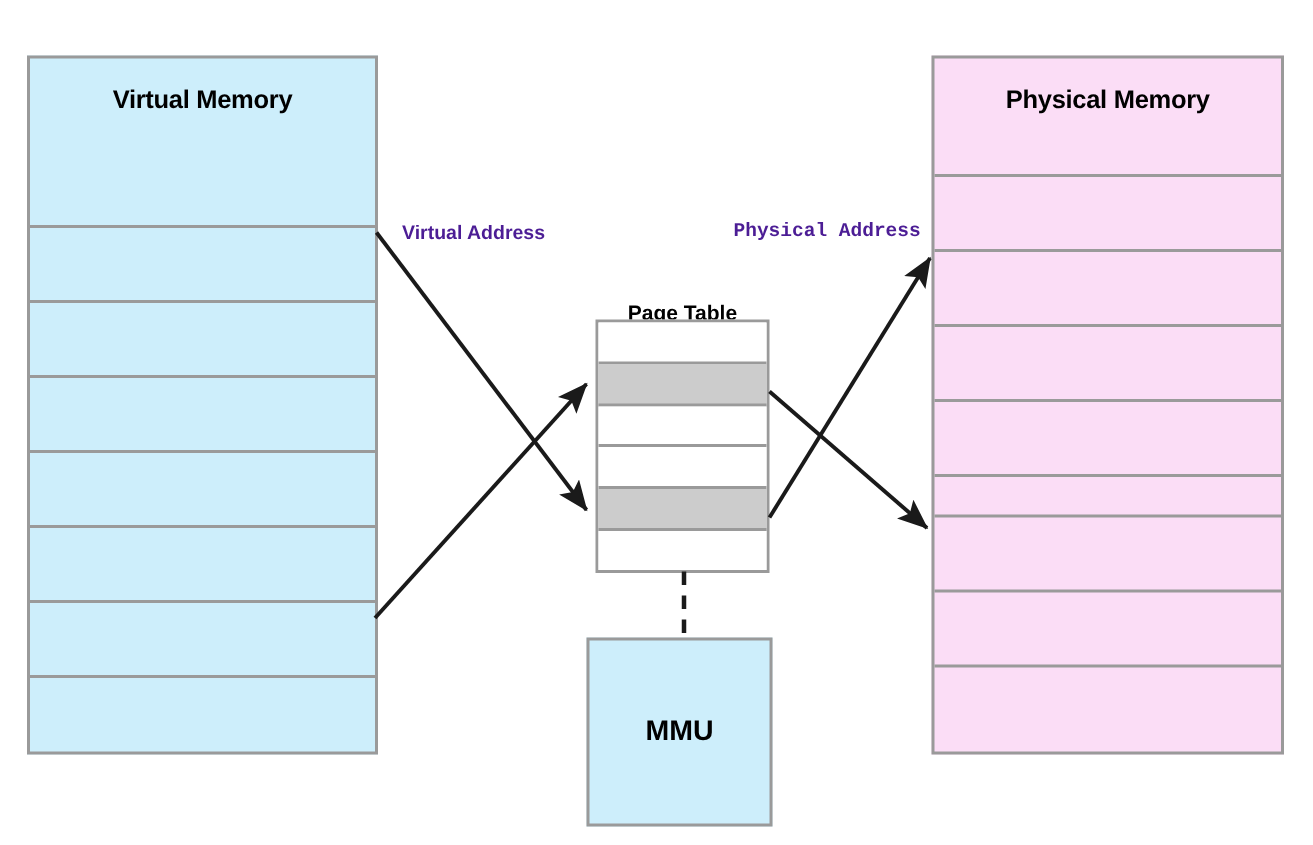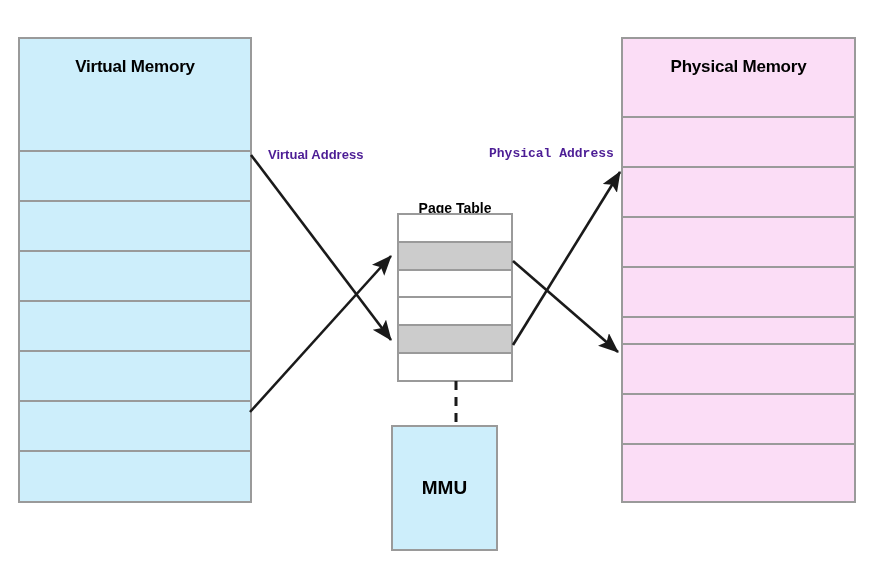--- a/index.html
+++ b/index.html
@@ -98,21 +98,21 @@
     color: #000000;
     white-space: nowrap;
     margin-top: 10px;
   }
 
   
   #mmu-box {
     position: absolute;
     left: 391px;
     top: 425px;
-    width: 107px;
+    width: 124px;
     height: 126px;
     box-sizing: border-box;
     border: 2px solid #9a9a9a;
     background: #cdeefb;
     display: flex;
     align-items: center;
     justify-content: center;
   }
   #mmu-label {
     font-size: 19px;

